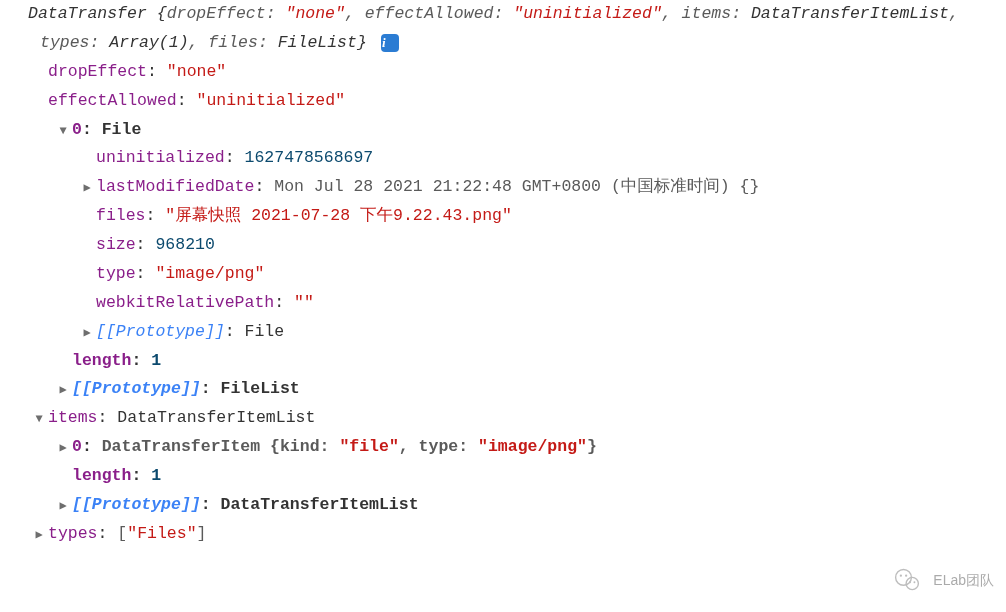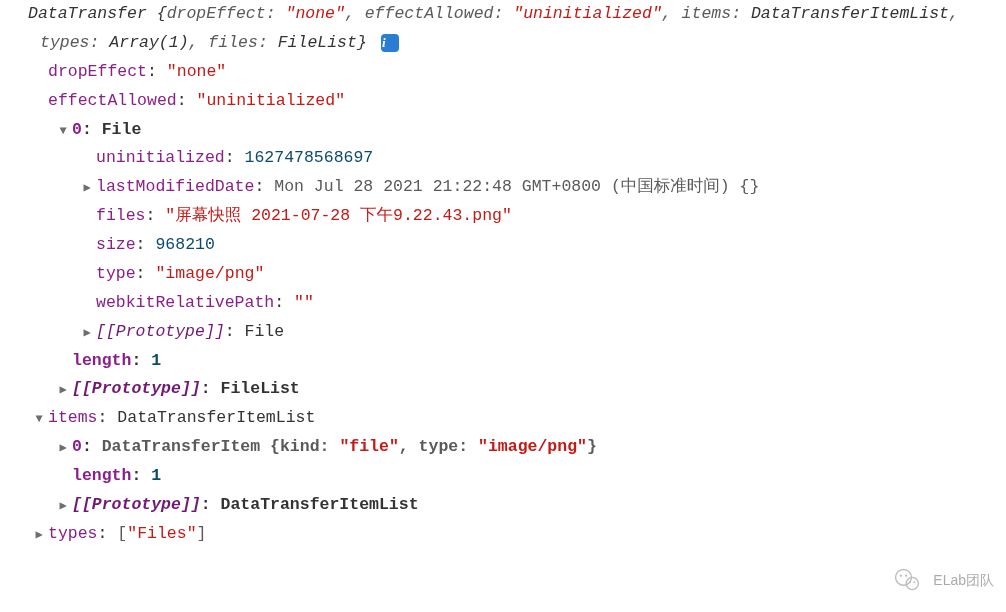--- a/index.html
+++ b/index.html
@@ -44,21 +44,21 @@
       cursor: pointer;
       vertical-align: baseline;
     }
     .triangle.down::before { content: "▼"; }
     .triangle.right::before { content: "▶"; }
     .no-triangle {
       display: inline-block;
       width: 0px;
     }
     .key { color: #8a1f8a; }
-    .key-internal { color: #701a75; font-style: italic; }
+    .key-internal { color: #3b82f6; font-style: italic; }
     .colon { color: #333; }
     .val-string { color: #c41a16; }
     .val-number { color: #0c4a6e; }
     .val-object { color: #333; }
     .val-gray { color: #5a5a5a; }
     .header-obj { color: #333; font-style: italic; }
     .header-key { color: #5a5a5a; font-style: italic; }
     .header-val-str { color: #c41a16; font-style: italic; }
     .info-icon {
       display: inline-block;

